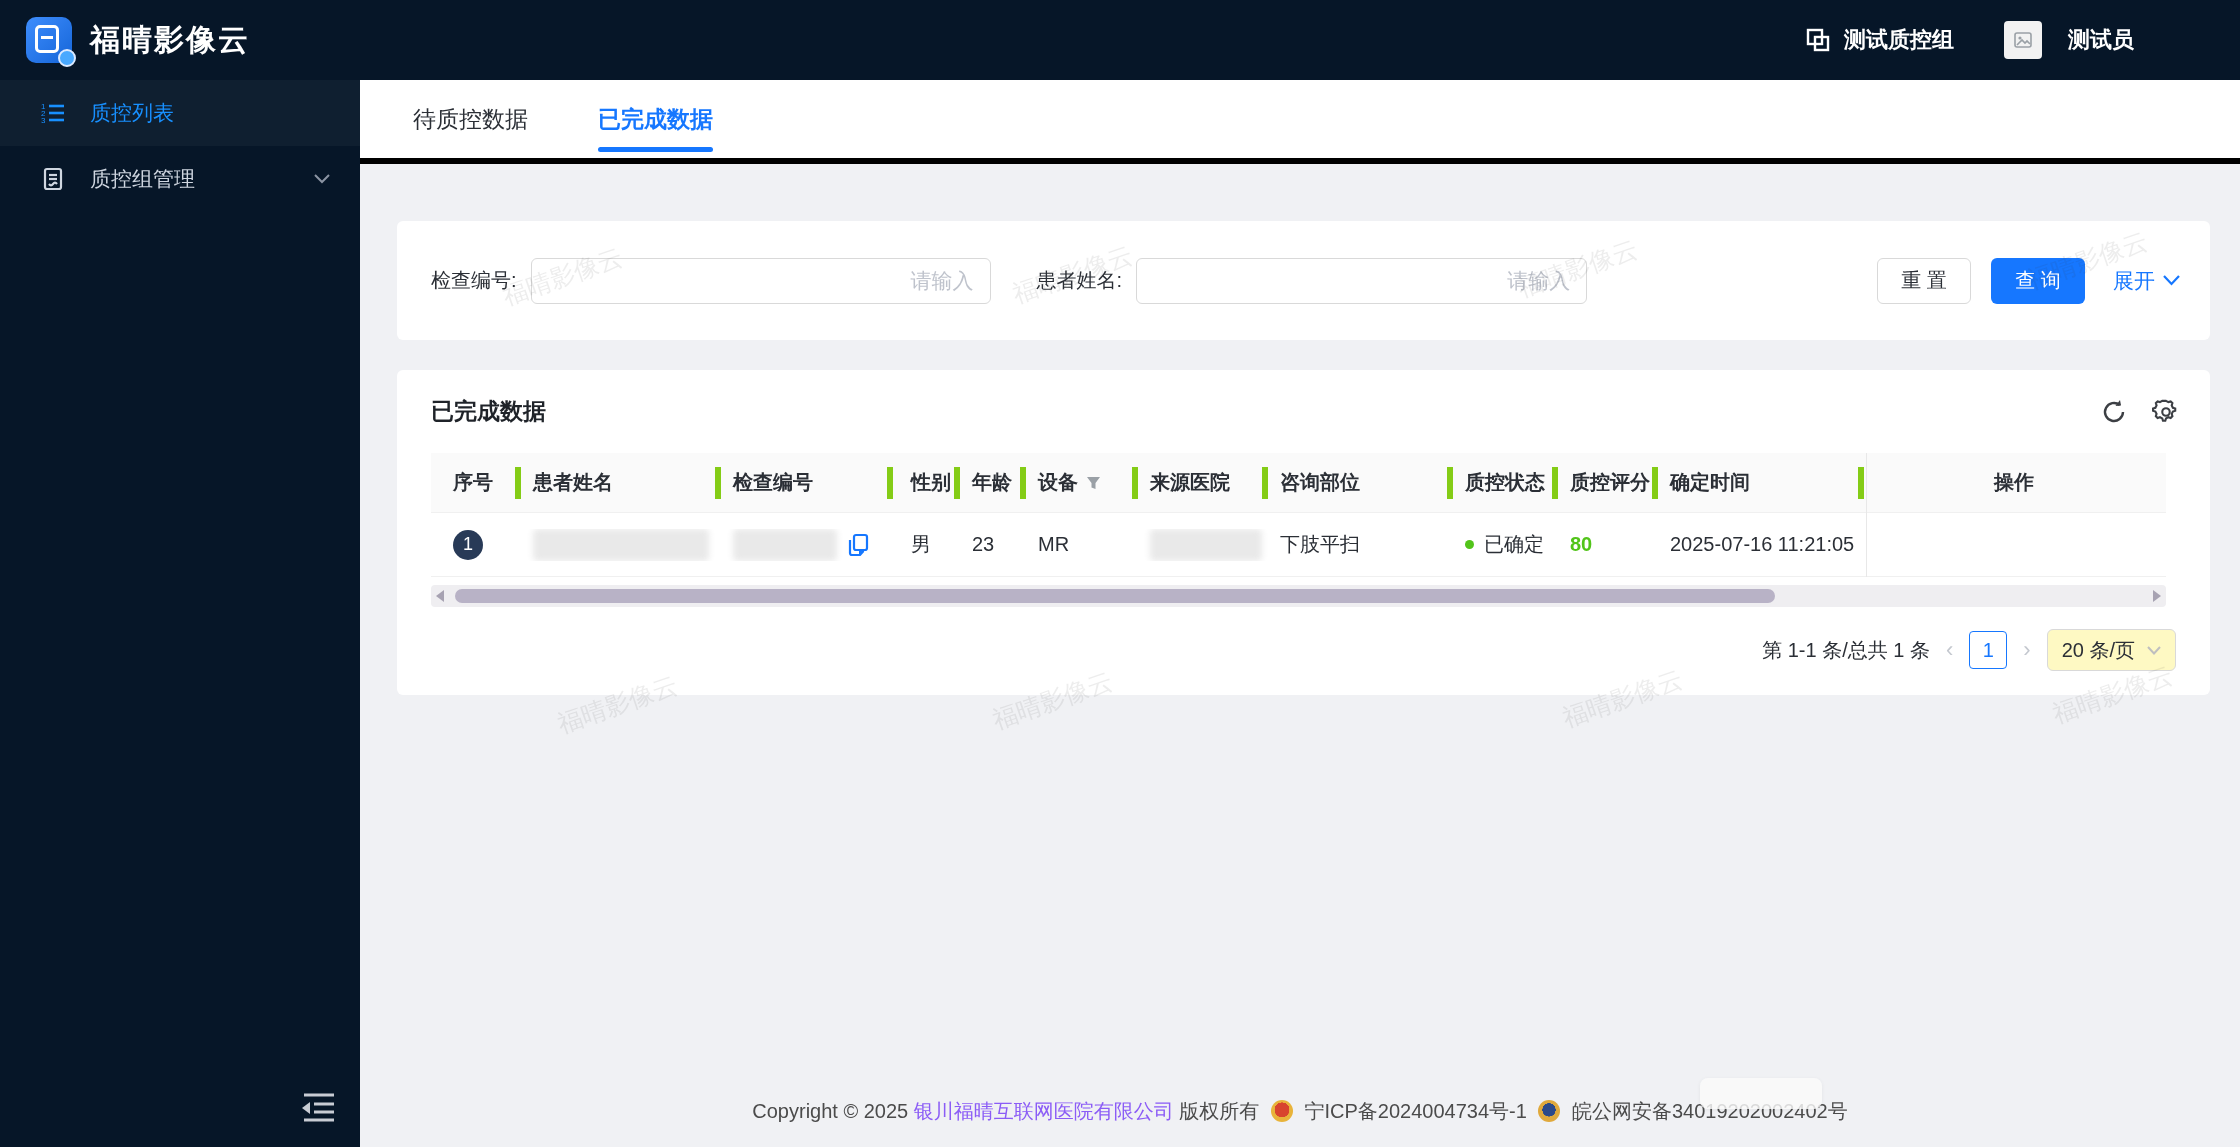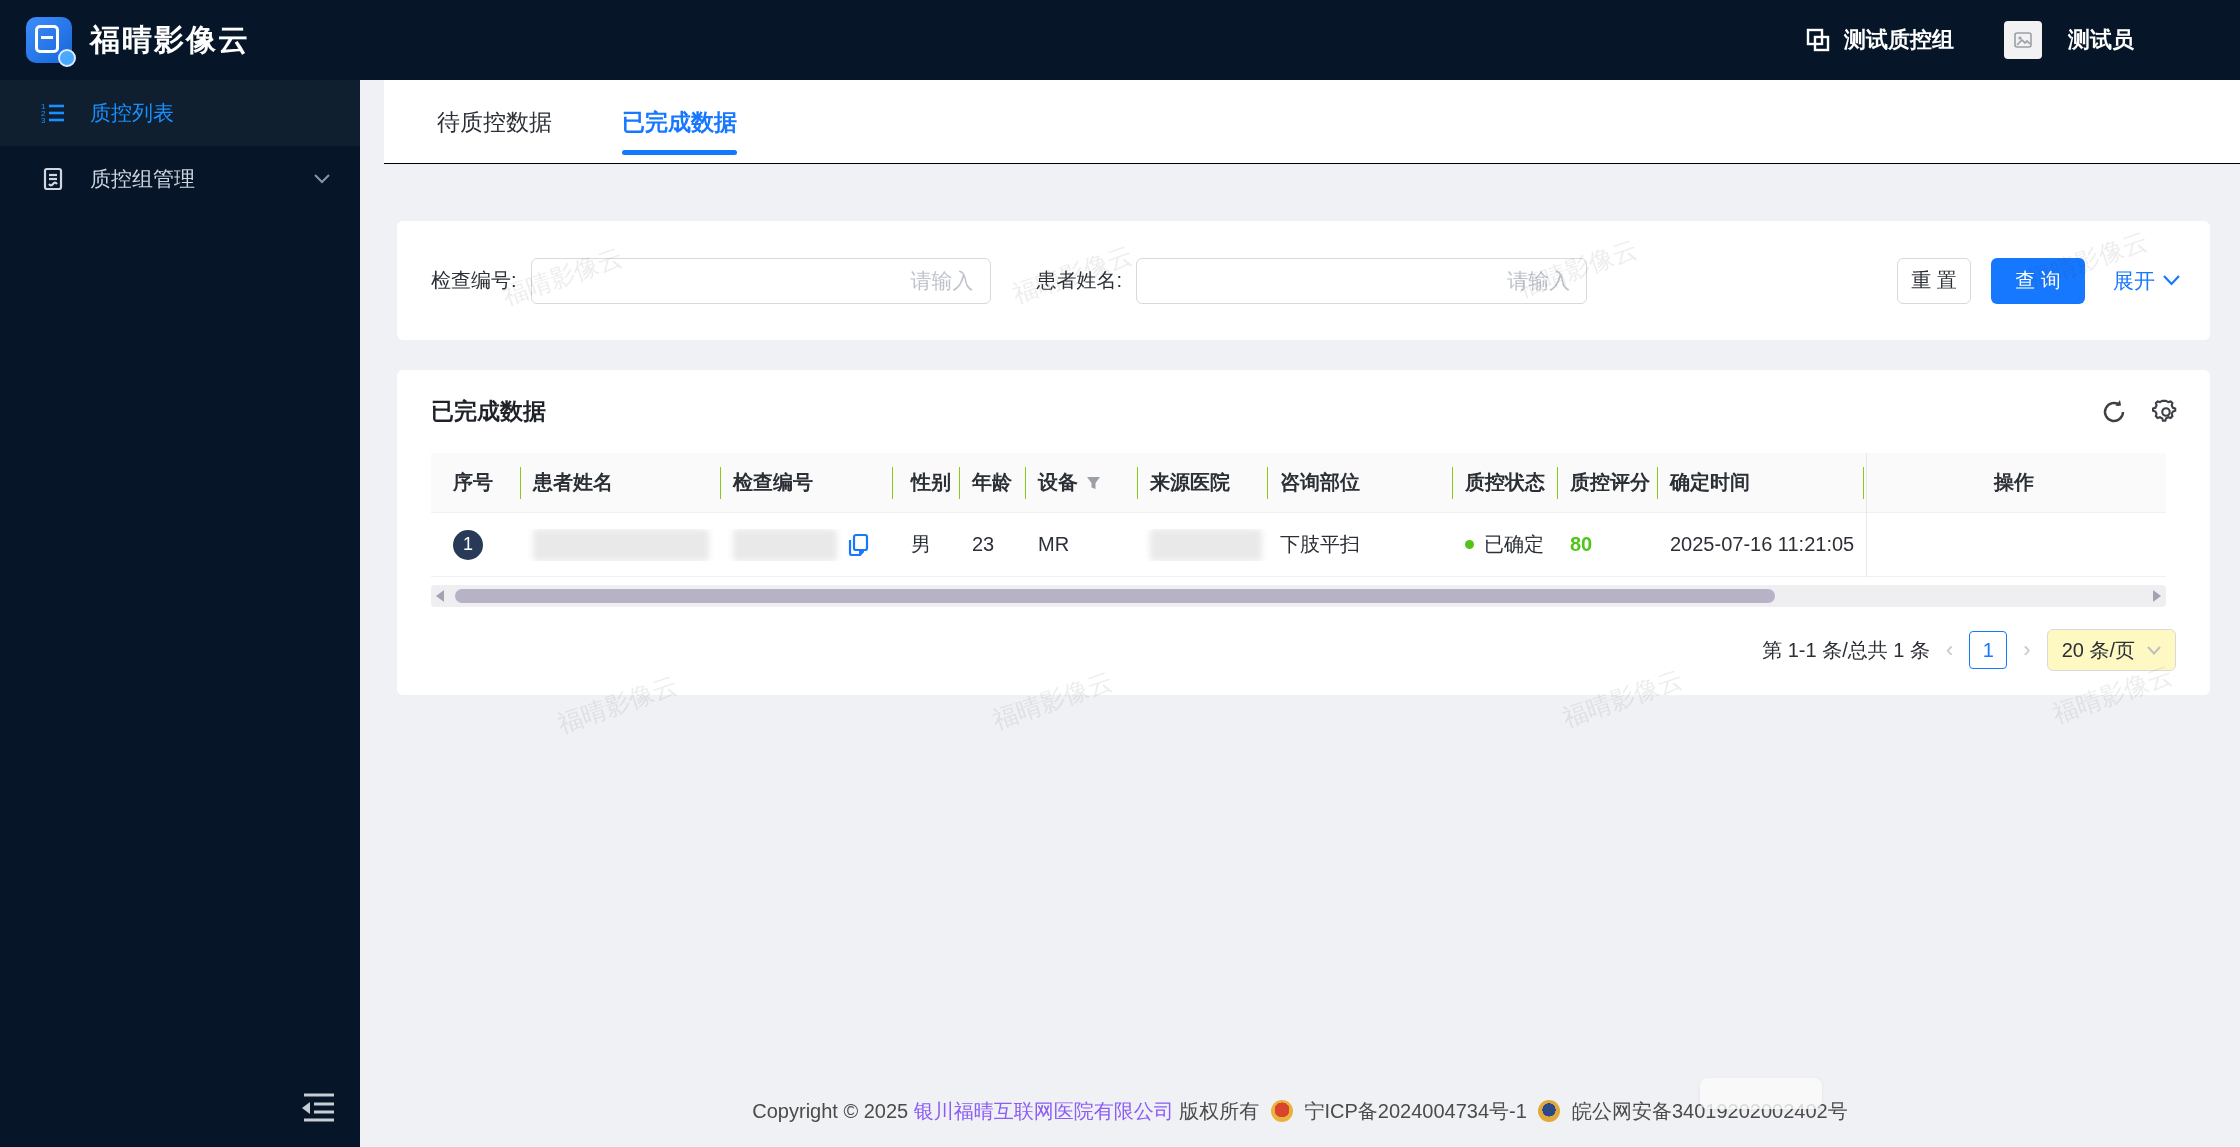--- a/index.html
+++ b/index.html
@@ -21,51 +21,51 @@
   
   .sidebar { position:absolute; left:0; top:80px; width:360px; height:1067px; background:#061628; z-index:2; }
   .menu-item { display:flex; align-items:center; height:66px; padding:0 30px 0 40px; color:#cfd6e0; font-size:21px; cursor:pointer; }
   .menu-item .mi-label { margin-left:24px; }
   .menu-item .chev { margin-left:auto; }
   .menu-item.active { color:#1890ff; background:rgba(255,255,255,0.04); }
   .collapse-btn { position:absolute; left:298px; bottom:24px; cursor:pointer; }
 
   
   .main { position:absolute; left:360px; top:80px; width:1880px; height:1067px; background:#f0f1f4; }
-  .tabbar { height:84px; background:#fff; border-bottom:1px solid #000000; display:flex; align-items:center; padding-left:53px;margin-left:24px; }
+  .tabbar { height:84px; background:#fff; border-bottom:6px solid #000000; display:flex; align-items:center; padding-left:53px; }
   .tab { position:relative; font-size:23px; height:84px; line-height:84px; cursor:pointer; color:#2b2f36; }
   .tab + .tab { margin-left:70px; }
   .tab.active { color:#1677ff; font-weight:bold; }
   .tab.active .ink { position:absolute; left:0; right:0; bottom:9px; height:5px; border-radius:3px; background:#1677ff; }
 
   .card { position:absolute; left:37px; width:1813px; background:#fff; border-radius:6px; }
   .filter-card { top:141px; height:119px; display:flex; align-items:center; padding:0 30px 0 34px; }
   .f-label { font-size:20px; color:#2b2f36; }
   .f-input { width:460px; height:46px; border:1px solid #d9d9d9; border-radius:6px; margin-left:14px; padding:0 16px; font-size:21px; color:#be185d; outline:none; font-family:inherit;text-align:right; }
   .f-input::placeholder { color:#bfc3cc; }
   .f-input.second { width:451px; }
   .f-label.second { margin-left:46px; }
   .filter-actions { margin-left:auto; display:flex; align-items:center; gap:20px; }
   .btn { height:46px; border-radius:6px; font-size:20px; cursor:pointer; font-family:inherit; }
-  .btn-reset { width:74px; background:#fff; border:1px solid #d9d9d9; color:#2b2f36; }
+  .btn-reset { width:94px; background:#fff; border:1px solid #d9d9d9; color:#2b2f36; }
   .btn-search { width:94px; background:#1677ff; border:none; color:#fff; }
   .link-expand { display:flex; align-items:center; gap:8px; color:#1677ff; font-size:21px; cursor:pointer; margin-left:8px; }
 
   .table-card { top:290px; height:325px; }
   .card-head { height:83px; display:flex; align-items:center; padding:0 30px 0 34px; }
   .card-title { font-size:23px; font-weight:bold; color:#1f2329; }
   .head-icons { margin-left:auto; display:flex; align-items:center; gap:24px; }
   .icon-btn { cursor:pointer; display:flex; }
 
   .tbl { position:relative; margin-left:34px; width:1735px; }
   .tr { display:flex; align-items:center; }
   .thead { height:60px; background:#fafafa; border-bottom:1px solid #f0f0f0; font-weight:bold; font-size:20px; color:#2b2f36; }
   .tbody { height:64px; background:#fff; border-bottom:1px solid #f0f0f0; font-size:20px; }
   .td { display:flex; align-items:center; padding-left:12px; overflow:hidden; white-space:nowrap; flex:none; }
-  .thead .td { border-right:1px solid #84cc16; height:32px; }
+  .thead .td { border-right:6px solid #84cc16; height:32px; }
   .thead .td:last-child { border-right:none;font-family:Liberation Serif, serif; }
   .c1{width:90px; padding-left:22px;} .c2{width:200px;} .c3{width:172px;} .c4{width:67px; padding-left:18px;}
   .c5{width:66px;} .c6{width:112px;} .c7{width:130px;} .c8{width:185px;} .c9{width:105px;}
   .c10{width:100px;} .c11{width:206px;} .c12{width:300px; justify-content:center; padding-left:0;}
   .fixed-sep { position:absolute; left:1435px; top:0; width:1px; height:124px; background:#e8e8e8; box-shadow:-6px 0 8px rgba(0,0,0,0.04); }
   .seq-badge { width:30px; height:30px; border-radius:50%; background:#283a57; color:#fff; font-size:18px; display:flex; align-items:center; justify-content:center; }
   .blur-block { background:#e9e9e9; border-radius:4px; filter:blur(3px); height:32px; }
   .bb-name { width:176px; } .bb-exam { width:104px; margin-right:10px; } .bb-hosp { width:112px; }
   .status-dot { width:9px; height:9px; border-radius:50%; background:#52c41a; margin-right:10px; flex:none; }
   .score { color:#52c41a; font-weight:bold; }

